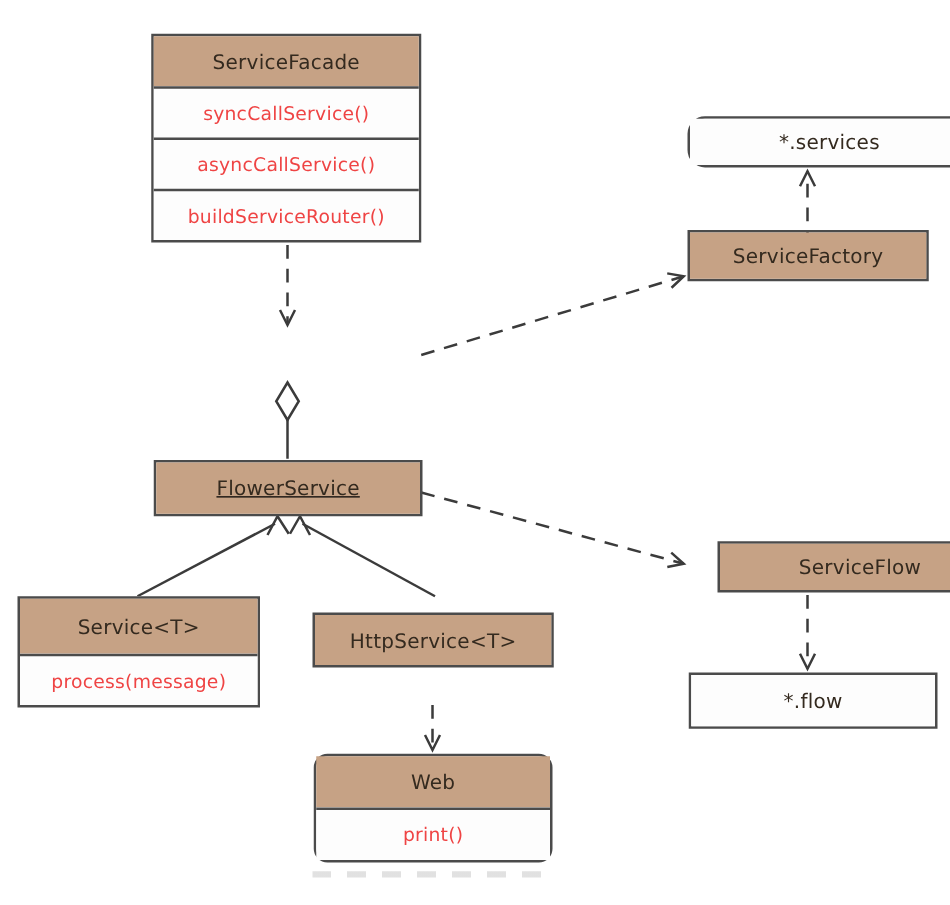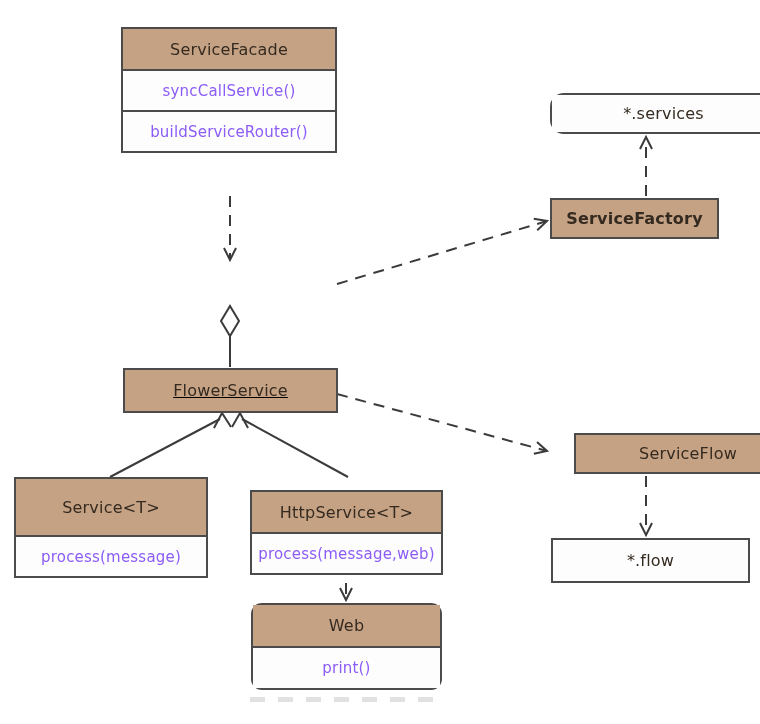--- a/index.html
+++ b/index.html
@@ -15,21 +15,21 @@
     border:2px solid #4b4b4b;background:#fdfdfd;
   }
   .uml-header{
     display:flex;align-items:center;justify-content:center;
     font-size:16px;color:#342a1f;background:#c6a285;
     letter-spacing:0.2px;white-space:nowrap;
   }
   .uml-header.plain{background:#fdfdfd;}
   .uml-row{
     display:flex;align-items:center;justify-content:center;
-    font-size:15px;color:#8b5cf6;background:#fdfdfd;
+    font-size:15px;color:#ef4444;background:#fdfdfd;
     border-top:2px solid #4b4b4b;letter-spacing:0.2px;white-space:nowrap;
   }
   .dash{stroke:#3b3b3b;stroke-width:2;fill:none;stroke-dasharray:11 8;}
   .solid{stroke:#3b3b3b;stroke-width:2;fill:none;}
   .arrowhead{stroke:#3b3b3b;stroke-width:2;fill:none;}
   .diamond{stroke:#3b3b3b;stroke-width:2;fill:#ffffff;}
   .caption-artifact{
     position:absolute;left:250px;top:697px;width:194px;height:5px;opacity:0.45;
     background:repeating-linear-gradient(90deg,#bdbdbd 0 15px,transparent 15px 28px);
   }
@@ -64,48 +64,48 @@
 
     <path class="solid" d="M348,477 L242,419"></path>
     <path class="arrowhead" d="M232,427 L240,413 L248,428"></path>
 
     <path class="dash" d="M346,564 L346,600" marker-end="url(#arrowOpen)"></path>
   </svg>
 
   <div class="uml-box" style="left:121px;top:27px;width:216px;">
     <div class="uml-header" style="height:40px">ServiceFacade</div>
     <div class="uml-row" style="height:39px">syncCallService()</div>
+    <div class="uml-row" style="height:39px">asyncCallService()</div>
     <div class="uml-row" style="height:39px">buildServiceRouter()</div>
   </div>
 
 
   <div class="uml-box" style="left:123px;top:368px;width:215px;text-decoration:underline;">
     <div class="uml-header" style="height:41px">FlowerService</div>
   </div>
 
   <div class="uml-box" style="left:14px;top:477px;width:194px;">
-    <div class="uml-header" style="height:56px">Service&lt;T&gt;</div>
+    <div class="uml-header" style="height:44px">Service&lt;T&gt;</div>
     <div class="uml-row" style="height:39px">process(message)</div>
   </div>
 
   <div class="uml-box" style="left:250px;top:490px;width:193px;">
     <div class="uml-header" style="height:40px">HttpService&lt;T&gt;</div>
-    <div class="uml-row" style="height:39px">process(message,web)</div>
   </div>
 
   <div class="uml-box" style="left:251px;top:603px;width:191px;border-radius:11px;">
     <div class="uml-header" style="height:41px">Web</div>
     <div class="uml-row" style="height:40px">print()</div>
   </div>
 
   <div class="uml-box" style="left:550px;top:93px;width:227px;border-radius:14px;">
     <div class="uml-header plain" style="height:37px">*.services</div>
   </div>
 
-  <div class="uml-box" style="left:550px;top:198px;width:169px;font-weight:bold;">
+  <div class="uml-box" style="left:550px;top:184px;width:193px;">
     <div class="uml-header" style="height:37px">ServiceFactory</div>
   </div>
 
   <div class="uml-box" style="left:549px;top:433px;width:228px;margin-left:25px;">
     <div class="uml-header" style="height:37px">ServiceFlow</div>
   </div>
 
   <div class="uml-box" style="left:551px;top:538px;width:199px;">
     <div class="uml-header plain" style="height:41px">*.flow</div>
   </div>

